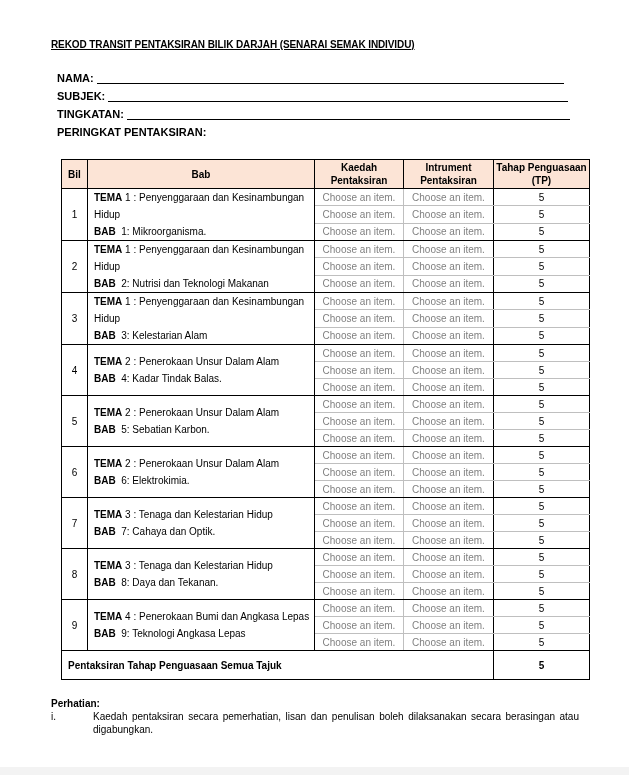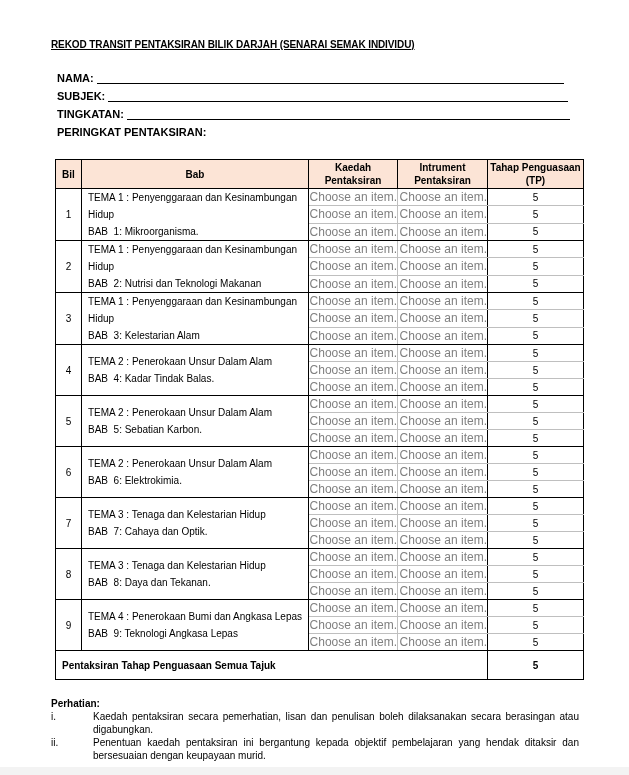--- a/index.html
+++ b/index.html
@@ -4,27 +4,27 @@
 <style>
   html, body { margin:0; padding:0; }
   body { width:629px; height:775px; background:#ffffff; position:relative; overflow:hidden;
          font-family:"Liberation Sans", sans-serif; color:#000; }
   .page { position:absolute; left:51px; top:0; width:528px; }
   .title { position:absolute; top:39px; left:0; font-size:10px; font-weight:bold; text-decoration:underline; letter-spacing:-0.1px; white-space:nowrap; }
   .field { position:absolute; left:0; font-size:11px; font-weight:bold; white-space:nowrap; display:flex; align-items:flex-end;margin-left:6px; }
   .field .line { display:inline-block; border-bottom:1px solid #000; height:10px; margin-left:3px; }
   .field .val { font-weight:normal; }
   .f1 { top:72px; } .f2 { top:90px; } .f3 { top:108px; } .f4 { top:126px;flex-direction:column; }
-  table { position:absolute; top:159px; left:4px; border-collapse:collapse; width:528px; table-layout:fixed; font-size:10px; }
+  table { position:absolute; top:159px; left:10px; border-collapse:collapse; width:528px; table-layout:fixed; font-size:10px; }
   td, th { border:1px solid #000; padding:0; }
   th { background:#fce4d6; font-weight:bold; font-size:10px; line-height:13px; height:28px; text-align:center; }
   td.bil { text-align:center; width:26px; }
   td.bab { padding-left:6px; line-height:17px; font-size:10px; vertical-align:middle; }
-  td.bab b { font-weight:normal; }
-  td.sel { color:#808080; text-align:right; height:16px; font-size:12px; border-color:#bfbfbf #000 #bfbfbf #000; }
+  td.bab b { font-weight:bold; }
+  td.sel { color:#808080; text-align:center; height:16px; font-size:10px; border-color:#bfbfbf #000 #bfbfbf #000; }
   td.sel.k { border-right:1px solid #bfbfbf; }
   td.sel.i { border-left:1px solid #bfbfbf; }
   td.tp { text-align:center; height:16px; border-color:#bfbfbf #000 #bfbfbf #000; }
   tr.grp-first td.sel, tr.grp-first td.tp { border-top:1px solid #000; }
   tr.grp-last td.sel, tr.grp-last td.tp { border-bottom:1px solid #000; }
   td.total { font-weight:bold; height:28px; padding-left:6px; }
   td.total-val { font-weight:bold; text-align:center; }
   .notes { position:absolute; top:697px; left:0; width:528px; font-size:10px; line-height:13px; }
   .notes .nh { font-weight:bold; }
   .note { display:flex; }
@@ -233,20 +233,16 @@
       </tr>
     </tfoot>
   </table>
 
   <div class="notes">
     <div class="nh">Perhatian:</div>
     <div class="note">
       <span class="n">i.</span>
       <span class="t">Kaedah pentaksiran secara pemerhatian, lisan dan penulisan boleh dilaksanakan secara berasingan atau digabungkan.</span>
     </div>
-    <div class="note">
-      <span class="n">ii.</span>
-      <span class="t">Penentuan kaedah pentaksiran ini bergantung kepada objektif pembelajaran yang hendak ditaksir dan bersesuaian dengan keupayaan murid.</span>
-    </div>
   </div>
 </div>
 
 <div class="bottom-strip"></div>
 
 </body></html>

